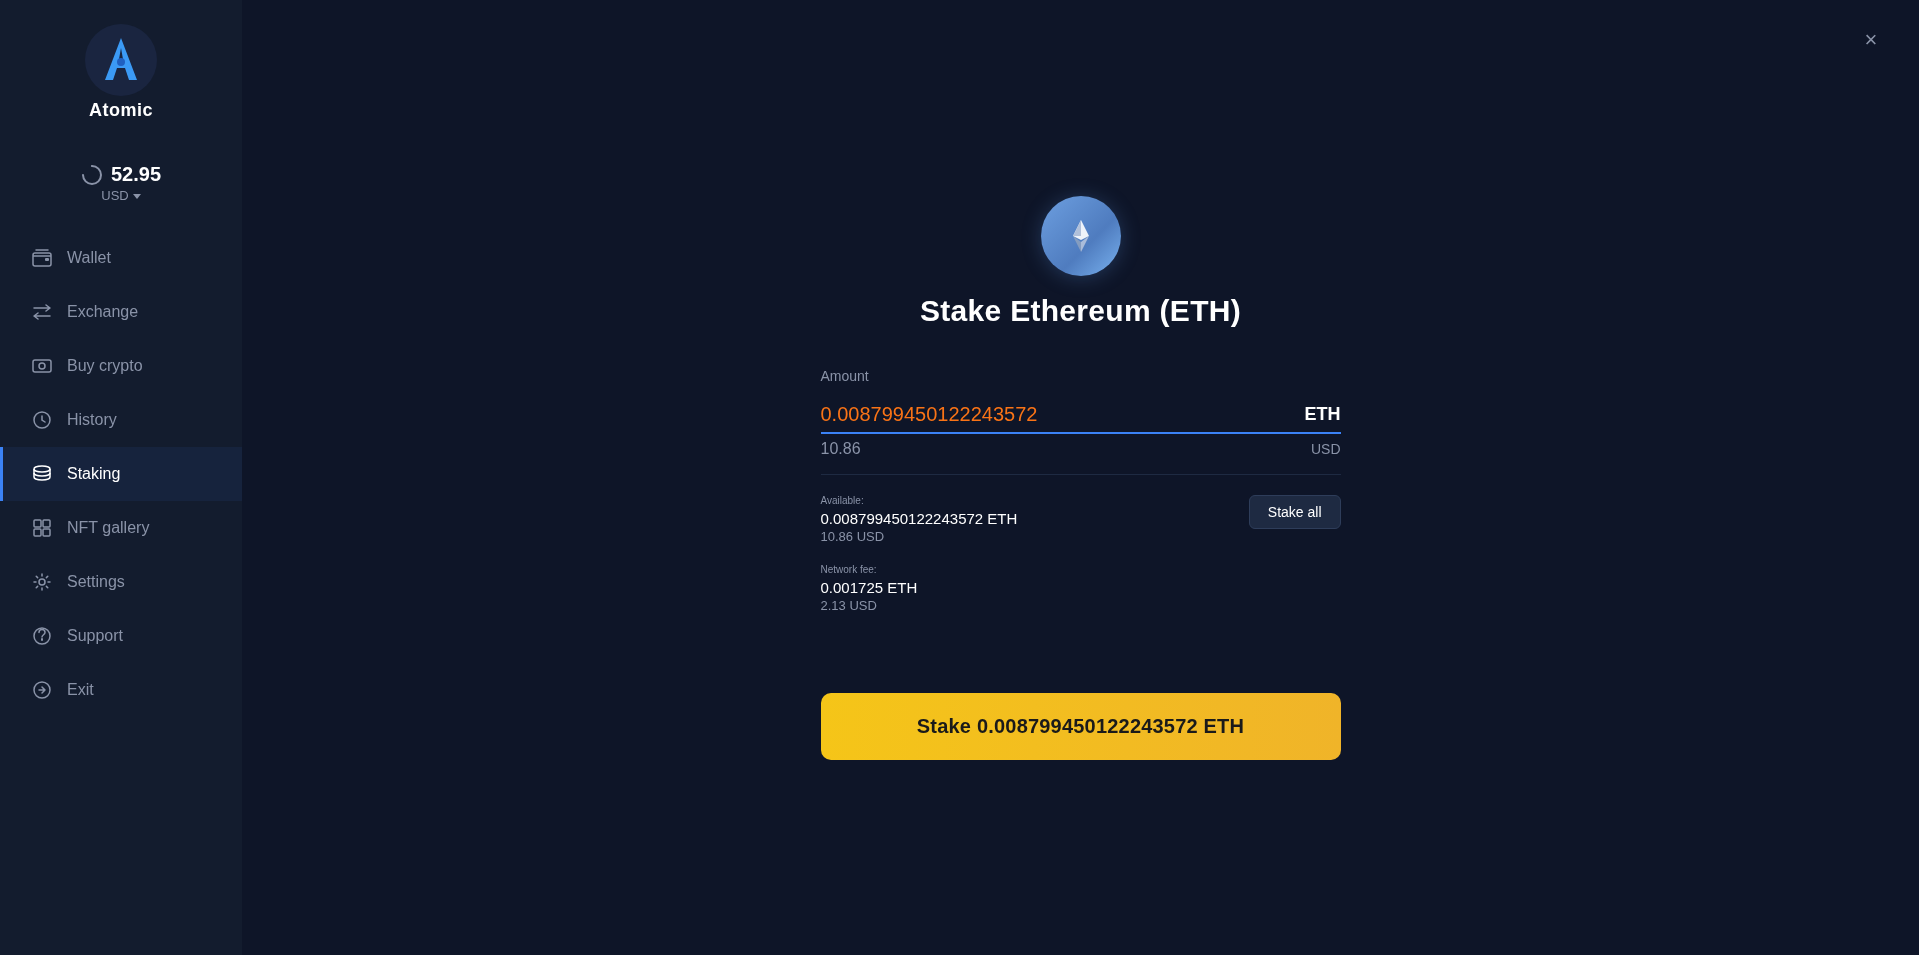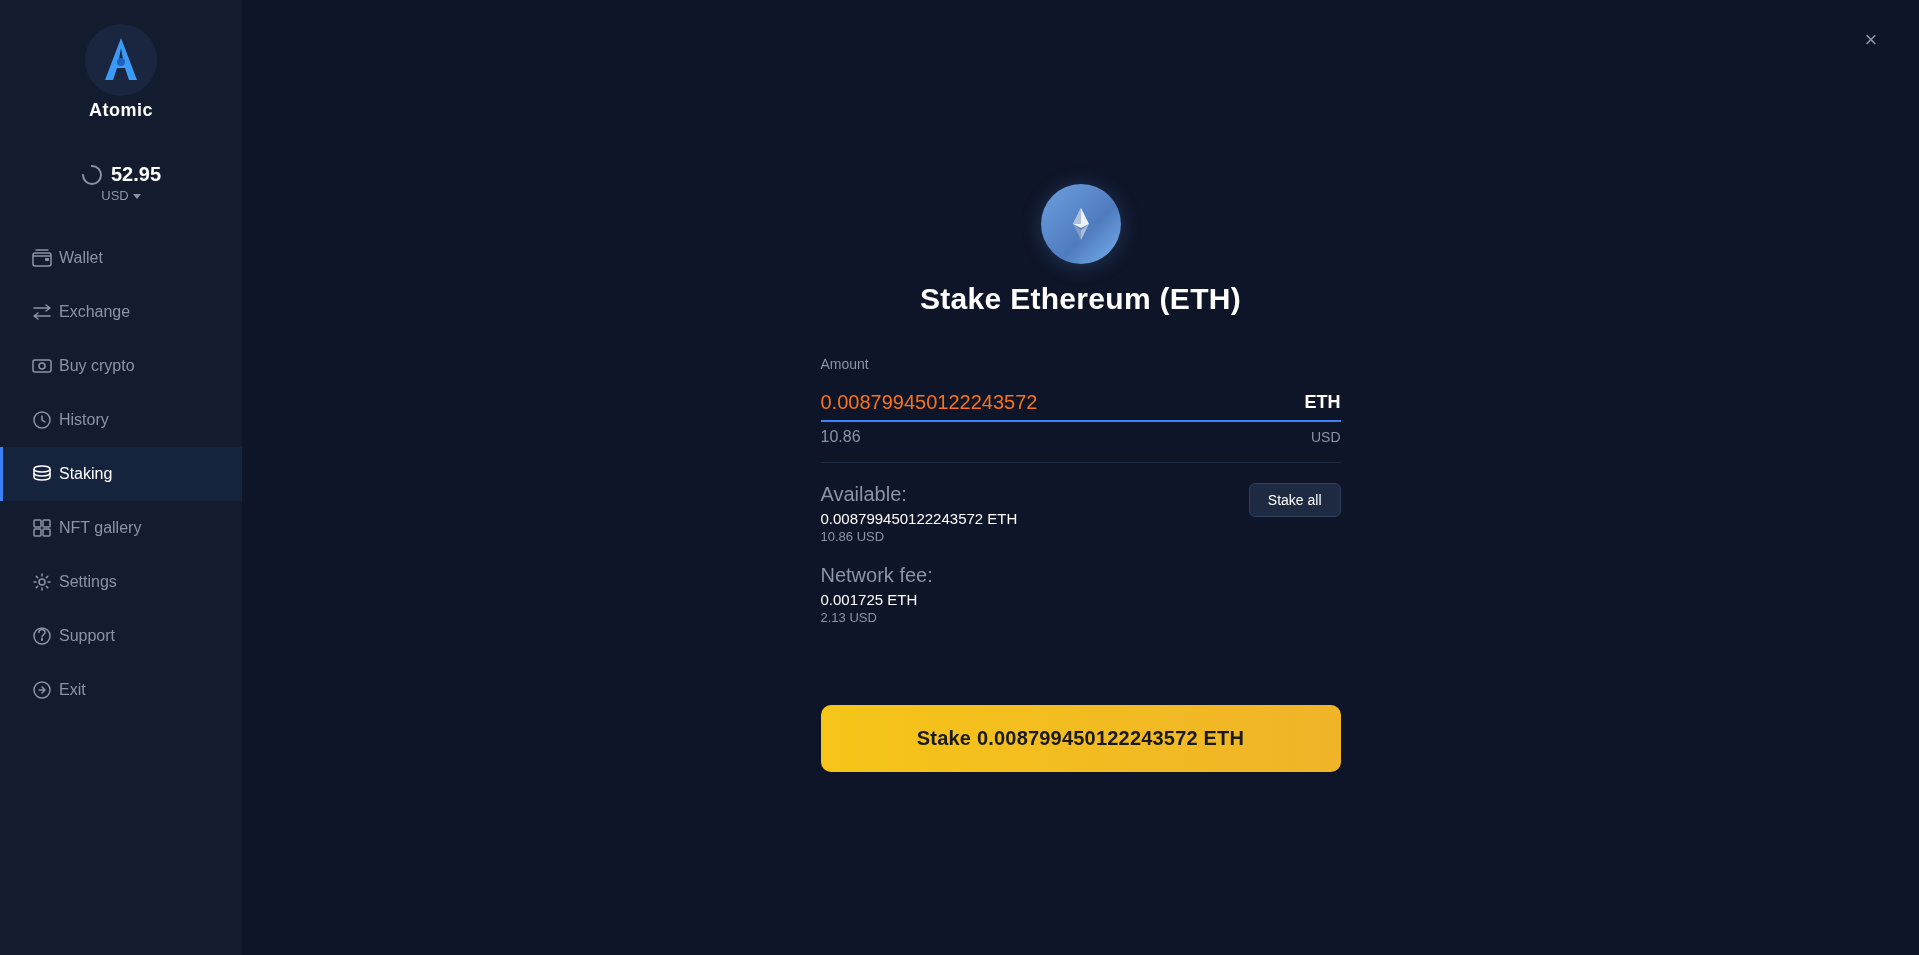--- a/index.html
+++ b/index.html
@@ -97,21 +97,21 @@
       width: 100%;
       display: flex;
       flex-direction: column;
       gap: 0;
       flex: 1;
     }
 
     .nav-item {
       display: flex;
       align-items: center;
-      gap: 6px;
+      gap: 14px;
       padding: 16px 28px;
       cursor: pointer;
       font-size: 16px;
       color: #8a93a8;
       transition: background 0.15s;
       border-left: 3px solid transparent;
       position: relative;
     }
 
     .nav-item.active {
@@ -241,21 +241,21 @@
     .info-row {
       display: flex;
       align-items: flex-start;
       justify-content: space-between;
       margin-bottom: 20px;
     }
 
     .info-block {}
 
     .info-label {
-      font-size: 20px;
+      font-size: 10px;
       color: #8a93a8;
       margin-bottom: 4px;
     }
 
     .info-value-main {
       font-size: 15px;
       color: #ffffff;
       font-weight: 500;
     }
 

